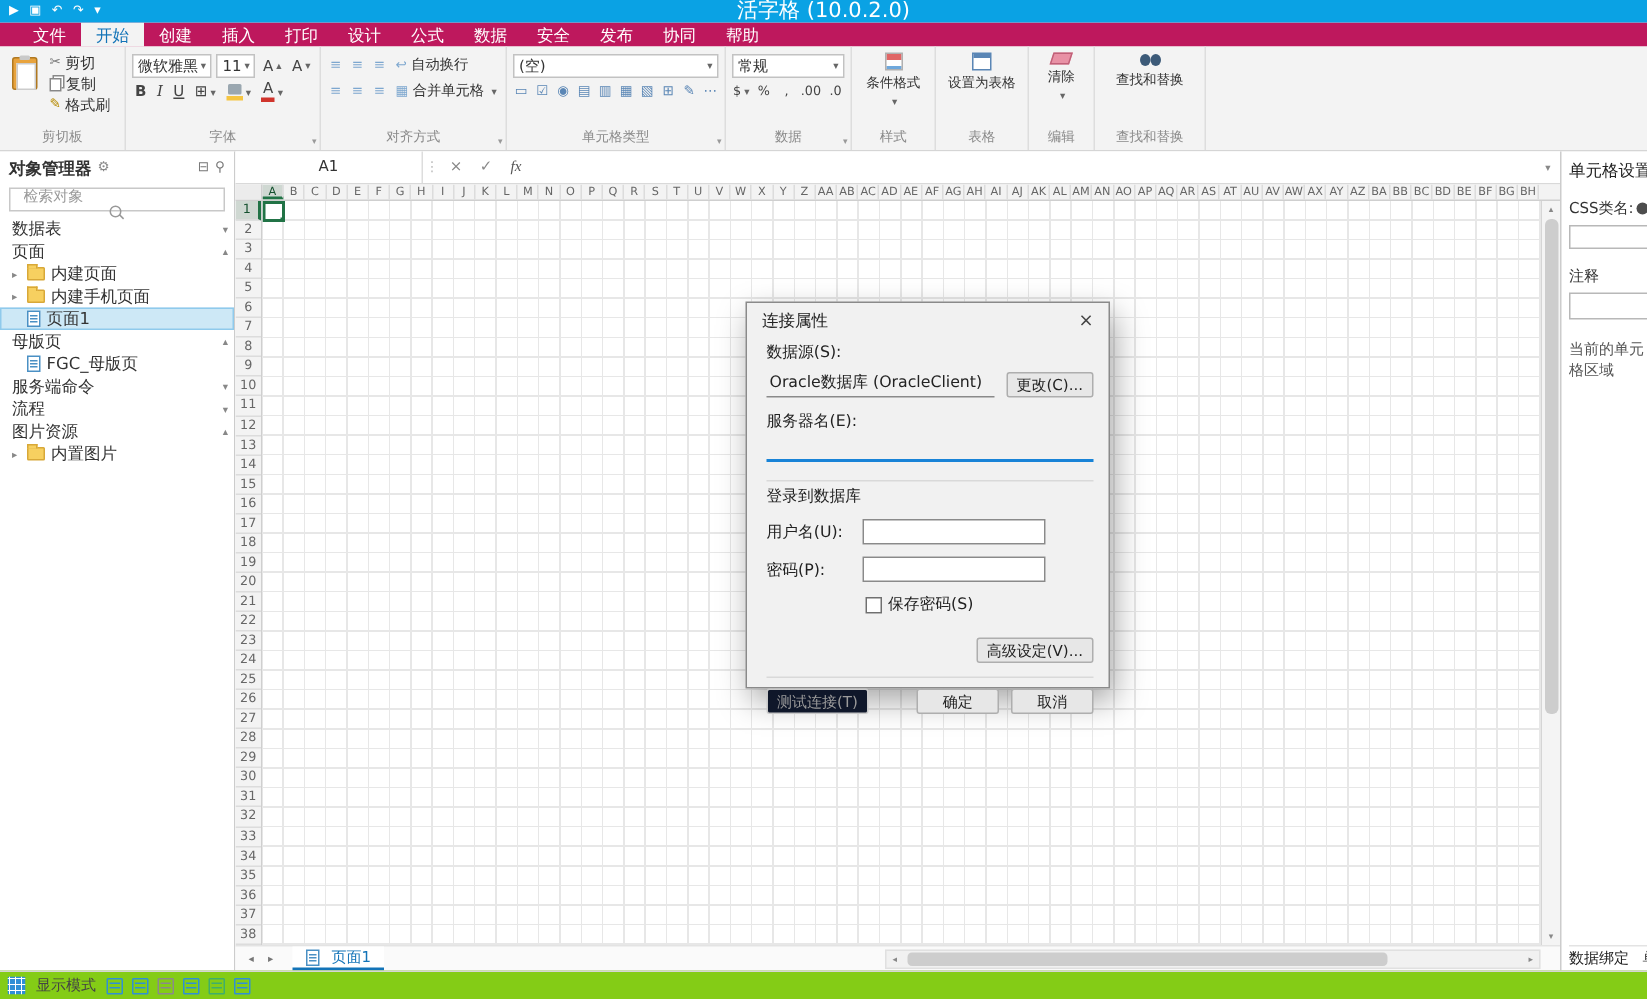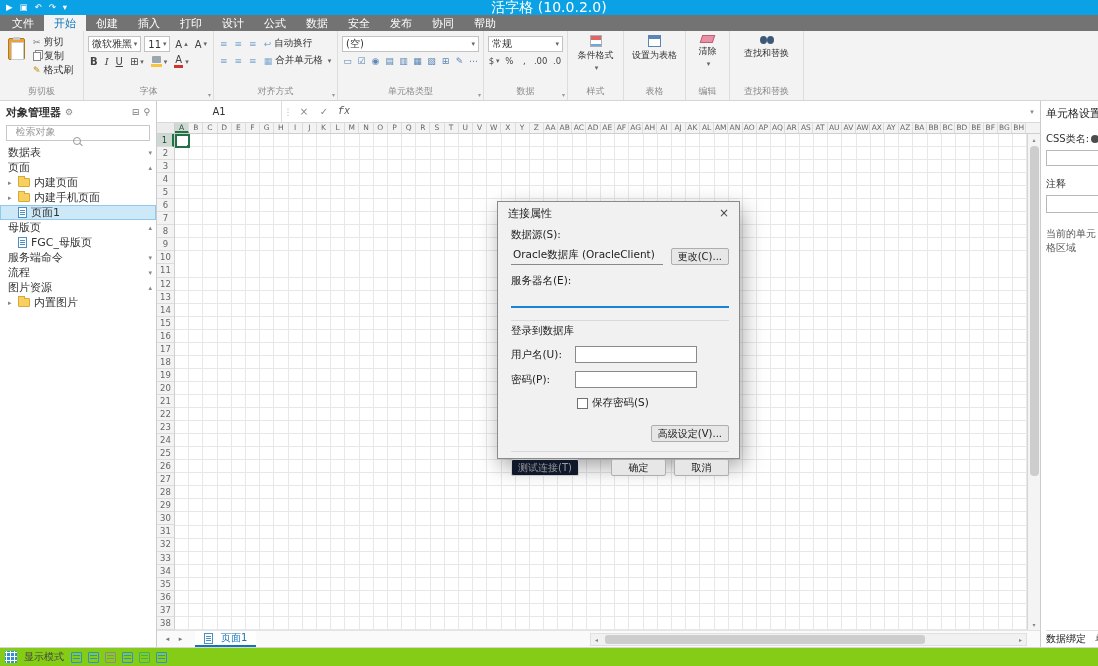--- a/index.html
+++ b/index.html
@@ -6,21 +6,21 @@
   html,body { width:1098px; height:666px; overflow:hidden; background:#fff; font-size:11px; color:#333; }
   body { position:relative; display:flex; flex-direction:column; }
 
   
   .titlebar { height:15px; background:#0aa2e4; position:relative; display:flex; align-items:center; flex:0 0 15px; }
   .qat { display:flex; gap:7px; padding-left:6px; z-index:2; }
   .qat .q { color:#fff; font-size:8.5px; line-height:15px; cursor:pointer; }
   .win-title { position:absolute; left:0; right:0; text-align:center; color:#fff; font-size:14px; line-height:15px; }
 
   
-  .menubar { height:16px; background:#737373; display:flex; padding-left:2px; flex:0 0 16px; }
+  .menubar { height:16px; background:#be185d; display:flex; padding-left:12px; flex:0 0 16px; }
   .menu-tab { padding:0 10px; font-size:11px; color:#fff; display:flex; align-items:center; cursor:pointer; white-space:nowrap; }
   .menu-tab.active { background:#f3f3f3; color:#1374b8; }
 
   
   .ribbon { height:70px; background:#f3f3f3; border-bottom:1px solid #d5d5d5; display:flex; flex:0 0 70px; }
   .rgroup { position:relative; border-right:1px solid #ddd; display:flex; flex-direction:column; padding:3px 4px 0; }
   .rg-label { font-size:9px; color:#8a8a8a; text-align:center; padding:0 0 2px; margin-top:auto; white-space:nowrap; }
   .launcher { position:absolute; right:2px; bottom:2px; font-size:6px; color:#999; cursor:pointer; }
   .r-row { display:flex; align-items:center; gap:3px; margin-top:2px; }
   .combo { background:#fff; border:1px solid #c2c2c2; font-size:10px; display:flex; align-items:center; justify-content:space-between; height:16px; padding:0 3px; color:#333; cursor:pointer; overflow:hidden; white-space:nowrap; }
@@ -81,21 +81,21 @@
   .t-ico.folder::before { content:''; position:absolute; top:-3px; left:-1px; width:5px; height:2px; background:#f7d060; border:1px solid #d8a838; border-bottom:none; }
   .t-ico.page { width:9px; height:11px; background:#fff; border:1px solid #4a90c4; position:relative; }
   .t-ico.page::before { content:''; position:absolute; left:1px; top:2px; width:5px; height:1px; background:#4a90c4; box-shadow:0 2px 0 #4a90c4,0 4px 0 #4a90c4; }
 
   
   .center-col { flex:1; display:flex; flex-direction:column; min-width:0; background:#fff; }
   .fbar { height:22px; flex:0 0 22px; border-bottom:1px solid #d9d9d9; display:flex; align-items:stretch; background:#fff; }
   .namebox { width:125px; border-right:1px solid #ddd; display:flex; align-items:center; justify-content:center; font-size:10px; color:#333; }
   .fsep { width:12px; display:flex; align-items:center; justify-content:center; color:#bbb; font-size:9px; }
   .fbtn { width:20px; display:flex; align-items:center; justify-content:center; color:#888; font-size:10px; cursor:pointer; }
-  .fx-btn { font-style:italic; font-family:Liberation Mono, monospace; color:#555; }
+  .fx-btn { font-style:italic; font-family:Liberation Serif, serif; color:#555; }
   .finput { flex:1; }
   .fexp { width:16px; display:flex; align-items:center; justify-content:center; color:#888; font-size:7px; cursor:pointer; }
 
   .colheader-row { height:11px; flex:0 0 11px; display:flex; background:#f3f3f3; border-bottom:1px solid #cfcfcf; }
   .corner { width:18px; flex:0 0 18px; border-right:1px solid #cfcfcf; background:#ececec; }
   #col-headers { flex:1; display:flex; overflow:hidden; }
   .col-h { flex:0 0 14.2px; width:14.2px; font-size:7.5px; color:#666; text-align:center; border-right:1px solid #dcdcdc; line-height:10px; overflow:hidden; cursor:pointer; }
   .col-h.active { background:#cfd8d2; color:#14502e; border-bottom:2px solid #217346; }
   .grid-body { flex:1; display:flex; min-height:0; }
   #row-headers { width:18px; flex:0 0 18px; border-right:1px solid #cfcfcf; background:#f3f3f3; overflow:hidden; }

